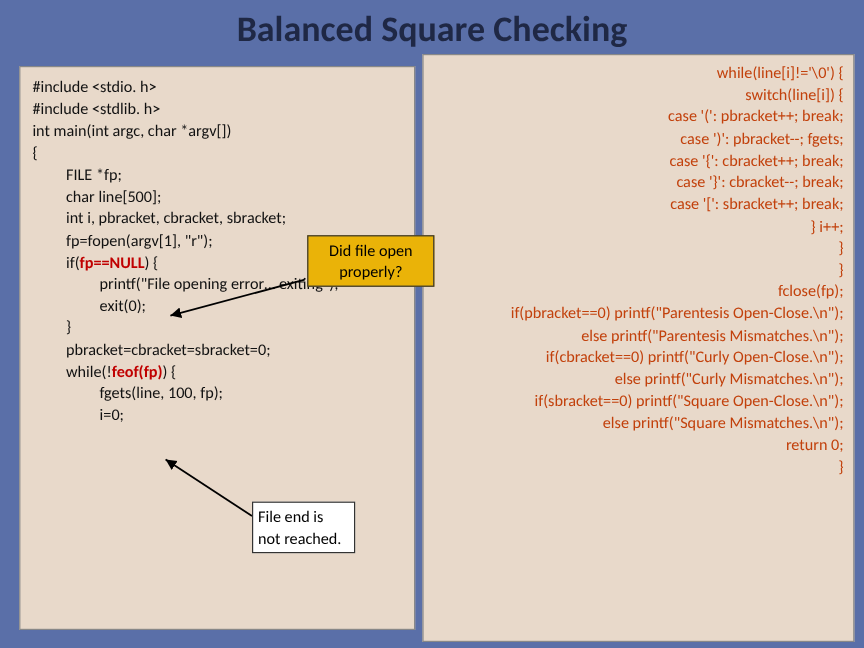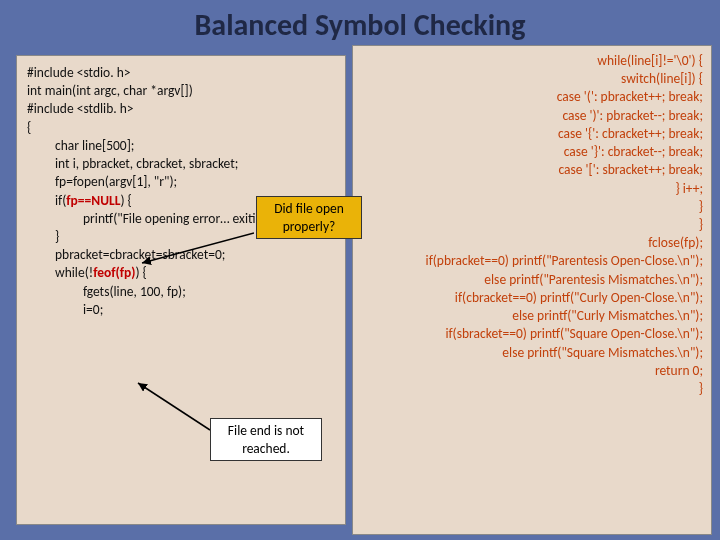--- a/index.html
+++ b/index.html
@@ -59,26 +59,25 @@
     border: 1px solid #333;
     font-size: 13.5px;
     line-height: 1.3;
     text-align: center;
     padding: 3px 4px;
   }
   .callout2 {
     position: absolute;
     left: 210px;
     top: 418px;
-    width: 112px;
+    width: 86px;
     background: #fff;
     border: 1px solid #333;
     font-size: 13.5px;
     line-height: 1.3;
-    text-align: center;
     padding: 3px 4px;
   }
   .arrow1 {
     position: absolute;
     left: 134px;
     top: 215px;
     width: 120px;
     height: 50px;
     pointer-events: none;
   }
@@ -87,56 +86,58 @@
     left: 130px;
     top: 375px;
     width: 90px;
     height: 60px;
     pointer-events: none;
   }
 </style>
 </head>
 <body>
 
-<div class="title">Balanced Symbol Checking</div>
+<div class="title">Balanced Square Checking</div>
 
 <div class="code-right">
   <span class="ind1">while(line[i]!='\0') {</span>
   <span class="ind3">switch(line[i]) {</span>
   <span class="ind4">case '(': pbracket++; break;</span>
-  <span class="ind4">case ')': pbracket--; break;</span>
+  <span class="ind4">case ')': pbracket--; fgets;</span>
   <span class="ind4">case '{': cbracket++; break;</span>
   <span class="ind4">case '}': cbracket--; break;</span>
   <span class="ind4">case '[': sbracket++; break;</span>
   <span class="ind3">} i++;</span>
   <span class="ind2">}</span>
   <span class="ind1">}</span>
   <span class="ind1">fclose(fp);</span>
   <span class="ind1">if(pbracket==0) printf("Parentesis Open-Close.\n");</span>
   <span class="ind1">else printf("Parentesis Mismatches.\n");</span>
   <span class="ind1">if(cbracket==0) printf("Curly Open-Close.\n");</span>
   <span class="ind1">else printf("Curly Mismatches.\n");</span>
   <span class="ind1">if(sbracket==0) printf("Square Open-Close.\n");</span>
   <span class="ind1">else printf("Square Mismatches.\n");</span>
   <span class="ind1">return 0;</span>
   <span>}</span>
 </div>
 
 <div class="code-left">
   <span style="display:block">#include &lt;stdio. h&gt;</span>
+  <span style="display:block">#include &lt;stdlib. h&gt;</span>
   <span style="display:block">int main(int argc, char *argv[])</span>
-  <span style="display:block">#include &lt;stdlib. h&gt;</span>
   <span style="display:block">{</span>
+  <span class="ind1">FILE *fp;</span>
   <span class="ind1">char line[500];</span>
   <span class="ind1">int i, pbracket, cbracket, sbracket;</span>
   <span class="ind1">fp=fopen(argv[1], "r");</span>
   <span class="ind1">
     <span>if(</span><span class="red">fp==NULL</span><span>) {</span>
   </span>
   <span class="ind2">printf("File opening error… exiting");</span>
+  <span class="ind2">exit(0);</span>
   <span class="ind1">}</span>
   <span class="ind1">pbracket=cbracket=sbracket=0;</span>
   <span class="ind1">
     <span>while(!</span><span class="red">feof(fp)</span><span>) {</span>
   </span>
   <span class="ind2">fgets(line, 100, fp);</span>
   <span class="ind2">i=0;</span>
 </div>
 
 <svg class="arrow1">

